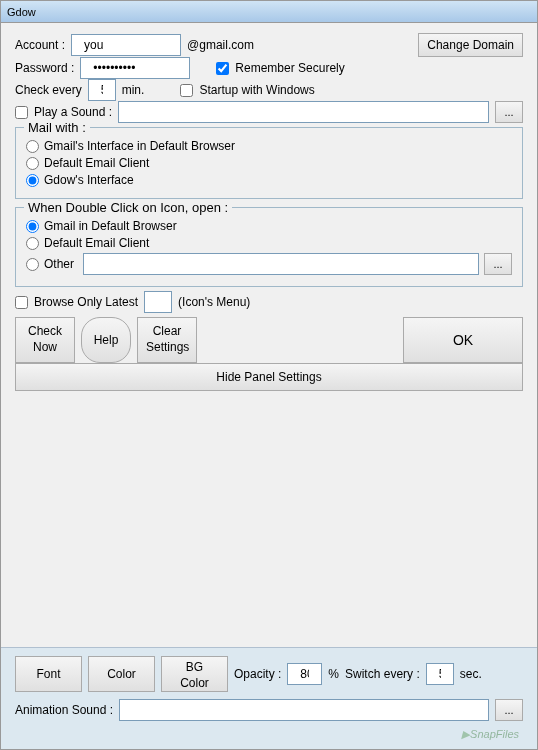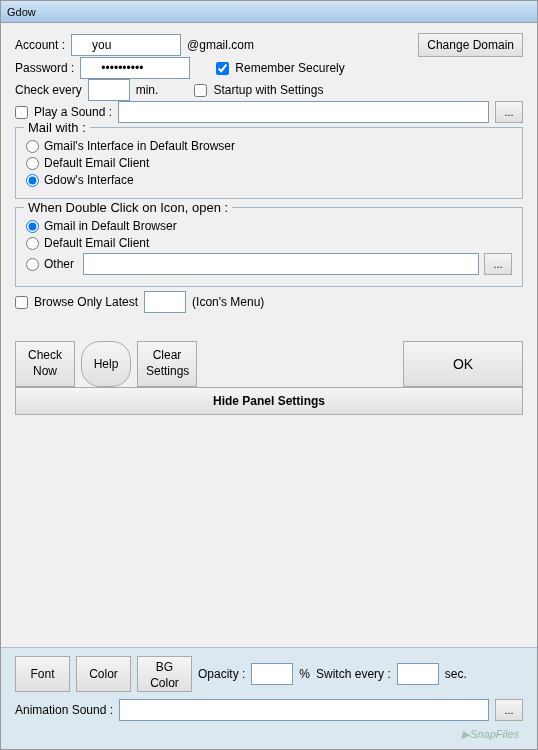--- a/index.html
+++ b/index.html
@@ -42,21 +42,21 @@
       align-items: center;
       gap: 6px;
     }
     label {
       color: #000;
     }
     input[type="text"], input[type="password"] {
       border: 1px solid #7a9cb8;
       background: white;
       height: 22px;
-      padding: 2px 20px;
+      padding: 2px 12px;
       font-size: 12px;
       outline: none;
     }
     button {
       background: linear-gradient(to bottom, #f5f5f5, #e0e0e0);
       border: 1px solid #aaa;
       padding: 3px 8px;
       font-size: 12px;
       cursor: pointer;
       height: 24px;
@@ -112,26 +112,24 @@
     .clear-btn {
       width: 60px;
       height: 46px;
       text-align: center;
     }
     .ok-btn {
       width: 120px;
       height: 46px;
       font-size: 14px;
       margin-left: auto;
-      margin-top: 24px;
     }
     .hide-panel-btn {
       width: 100%;
       height: 28px;
-      font-weight: bold;
     }
     .at-sign {
       font-size: 12px;
       color: #000;
     }
     .sound-input {
       flex: 1;
       height: 22px;
     }
     .browse-btn {
@@ -157,21 +155,21 @@
     }
     .switch-input {
       width: 28px;
       height: 22px;
       border: 1px solid #7a9cb8;
       background: white;
       padding: 2px 4px;
       font-size: 12px;
     }
     .font-btn, .color-btn, .bgcolor-btn {
-      width: 55px;
+      width: 67px;
       height: 36px;
     }
     .anim-input {
       flex: 1;
       height: 22px;
     }
     .browse-num {
       width: 28px;
       height: 22px;
       border: 1px solid #7a9cb8;
@@ -203,21 +201,21 @@
       <input type="password" value="**********" style="width: 110px;">
       <input type="checkbox" checked="" style="margin-left: 20px;">
       <label>Remember Securely</label>
     </div>
 
     <div class="row">
       <label>Check every</label>
       <input type="text" value="5" style="width: 28px; text-align: center;">
       <label class="min-label">min.</label>
       <input type="checkbox" style="margin-left: 30px;">
-      <label>Startup with Settings</label>
+      <label>Startup with Windows</label>
     </div>
 
     <div class="row">
       <input type="checkbox" style="">
       <label>Play a Sound :</label>
       <input type="text" class="sound-input" value="" style="">
       <button class="browse-btn">...</button>
     </div>
 
     <div class="group-box">

